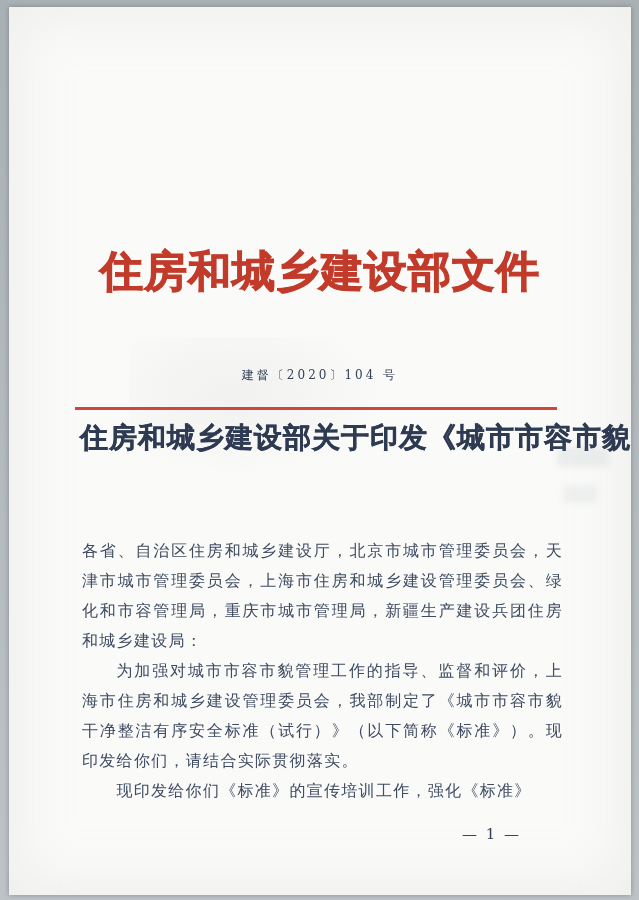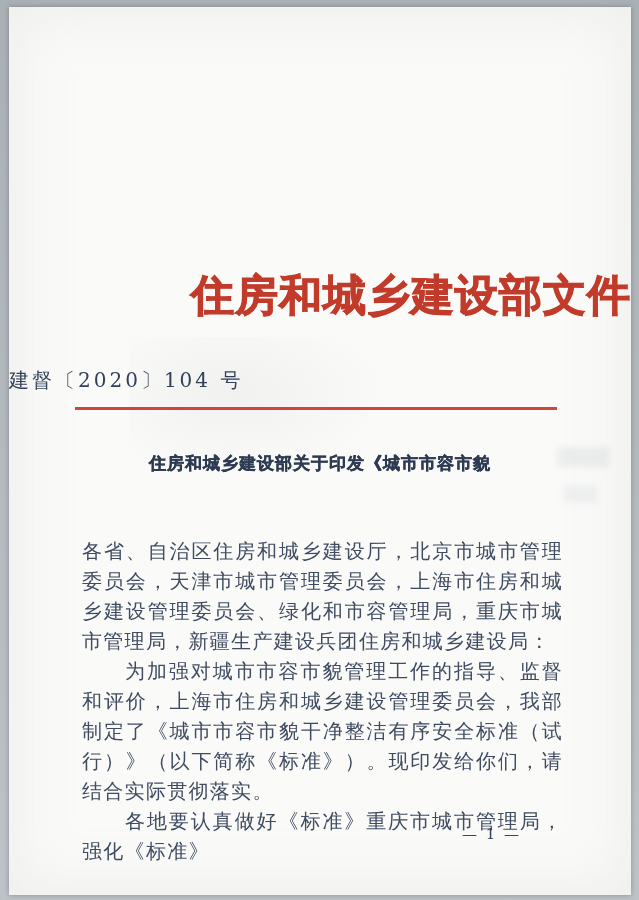--- a/index.html
+++ b/index.html
@@ -21,48 +21,48 @@
     background:linear-gradient(180deg,#aab1b5 0%,var(--scan-edge) 100%);
     overflow:hidden;
   }
   .page{
     position:absolute;top:7px;left:9px;right:8px;bottom:5px;
     background:var(--page-bg);
     box-shadow:0 0 5px rgba(40,50,60,.35), inset 0 0 60px rgba(210,214,210,.35);
   }
   .header-title{
     position:absolute;top:236px;left:0;right:0;
-    text-align:right;
+    text-align:center;
     font-size:43px;font-weight:900;
     color:var(--accent-red);
     letter-spacing:1px;
     -webkit-text-stroke:1px var(--accent-red);
     white-space:nowrap;
-    margin-top:24px;
   }
   .doc-number{
     position:absolute;top:360px;left:0;right:0;
-    font-size:20px;color:#33405a;letter-spacing:3px;
+    text-align:center;
+    font-size:12px;color:#33405a;letter-spacing:3px;
     white-space:nowrap;
   }
   .red-rule{
     position:absolute;top:400px;left:66px;width:482px;height:2.5px;
     background:var(--rule-red);
   }
   .notice-title{
-    position:absolute;top:440px;left:0;right:0;
-    text-align:center;
-    font-size:17px;font-weight:700;line-height:33px;
+    position:absolute;top:414px;left:0;right:0;
+    text-align:right;
+    font-size:28px;font-weight:700;line-height:33px;
     color:var(--title-text);letter-spacing:1px;
     -webkit-text-stroke:.4px var(--title-text);
     white-space:nowrap;
   }
   .document-body{
     position:absolute;top:529px;left:73px;width:481px;
-    font-size:20px;line-height:30px;letter-spacing:1.3px;
+    font-size:16px;line-height:30px;letter-spacing:1.3px;
     color:var(--text);
     text-align:justify;
   }
   .document-body p{margin:0;}
   .document-body p.indent{text-indent:2.15em;}
   .page-number{
     position:absolute;top:818px;right:110px;
     font-size:15px;color:#33405a;letter-spacing:2px;
     white-space:nowrap;
   }
@@ -95,19 +95,19 @@
     <div class="notice-title">
       <div>住房和城乡建设部关于印发《城市市容市貌</div>
     </div>
 
     <div class="ghost ghost-1"></div>
     <div class="ghost ghost-2"></div>
 
     <div class="document-body">
         <p>各省、自治区住房和城乡建设厅，北京市城市管理委员会，天津市城市管理委员会，上海市住房和城乡建设管理委员会、绿化和市容管理局，重庆市城市管理局，新疆生产建设兵团住房和城乡建设局：</p>
         <p class="indent">为加强对城市市容市貌管理工作的指导、监督和评价，上海市住房和城乡建设管理委员会，我部制定了《城市市容市貌干净整洁有序安全标准（试行）》（以下简称《标准》）。现印发给你们，请结合实际贯彻落实。</p>
-        <p class="indent">各地要认真做好《标准》重庆市城市管理局，强化《标准》</p>
+        <p class="indent">现印发给你们《标准》的宣传培训工作，强化《标准》</p>
       </div>
 
     <div class="page-number">— 1 —</div>
 
   </div>
 </div>
 
 </body></html>

